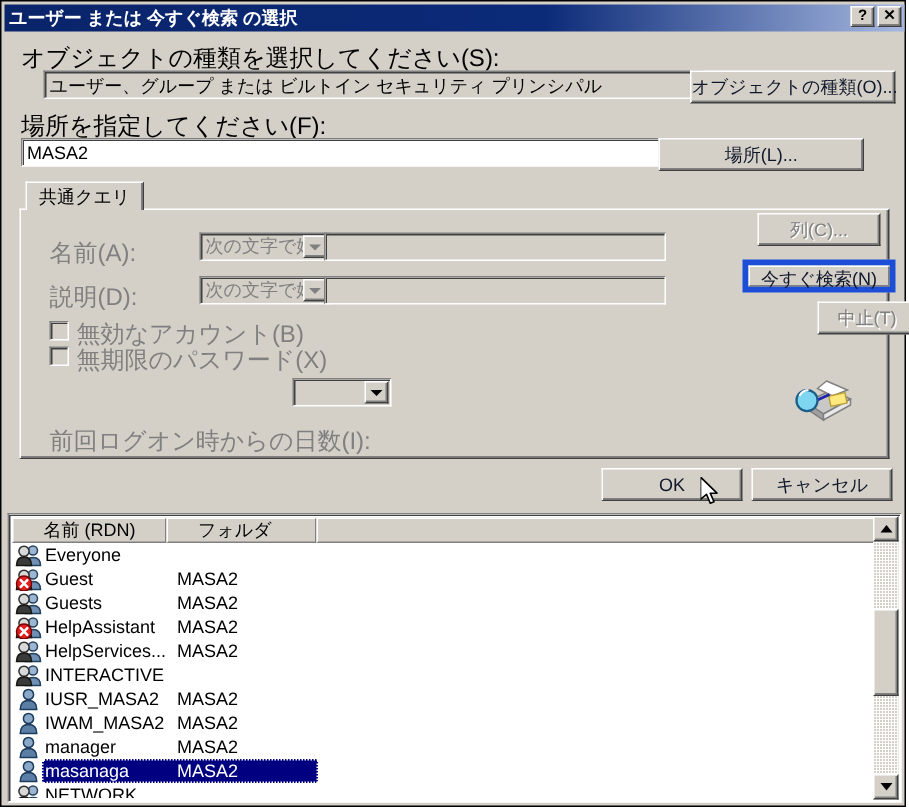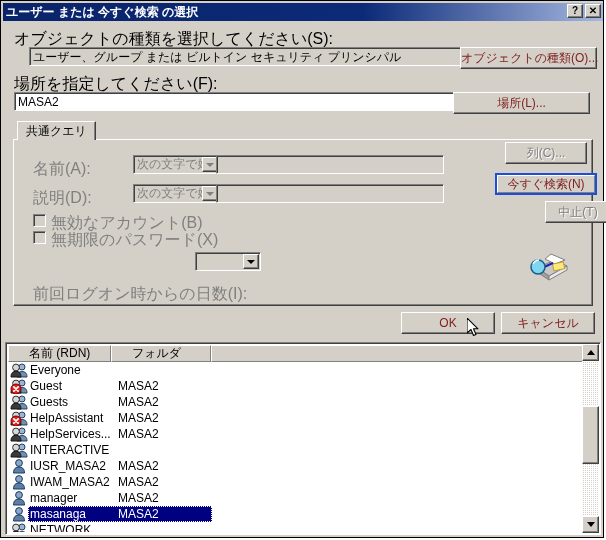--- a/index.html
+++ b/index.html
@@ -90,25 +90,25 @@
     border-left: 1px solid #ffffff;
     border-right: 1px solid #404040;
     border-bottom: 1px solid #404040;
     box-shadow: inset -1px -1px 0 #808080;
     box-sizing: border-box;
     font-size: 12px;
     text-align: center;
     line-height: 20px;
     cursor: default;
     white-space: nowrap;
-    color: #7f1d1d;
+    color: #0f172a;
   }
   .button.disabled { color: #808080; text-shadow: 1px 1px 0 #ffffff; }
   .button.default {
-    border: 2px solid #1d4ed8;
+    border: 4px solid #1d4ed8;
     line-height: 18px;
   }
   .button.default .inner {
     display:block;
     border-top: 1px solid #ffffff;
     border-left: 1px solid #ffffff;
     border-right: 1px solid #808080;
     border-bottom: 1px solid #808080;
     height: 100%;
     box-sizing: border-box;
@@ -328,21 +328,21 @@
       <div class="tbtn">✕</div>
     </div>
   </div>
 
   <div class="label" style="left:13px; top:28px;">オブジェクトの種類を選択してください(S):</div>
   <div class="textbox ro" style="left:13px; top:46px; width:440px; height:19px;margin-left:15px;">ユーザー、グループ または ビルトイン セキュリティ プリンシパル</div>
   <div class="button" style="left:459px; top:46px; width:137px; height:22px;">オブジェクトの種類(O)...</div>
 
   <div class="label" style="left:13px; top:73px;">場所を指定してください(F):</div>
   <div class="textbox" style="left:13px; top:91px; width:440px; height:19px;">MASA2</div>
-  <div class="button" style="left:452px; top:91px; width:137px; height:22px;">場所(L)...</div>
+  <div class="button" style="left:438px; top:91px; width:137px; height:22px;">場所(L)...</div>
 
   <div class="tabstrip">
     <div class="tab">共通クエリ</div>
     <div class="tabbody"></div>
   </div>
 
   <div class="label disabled" style="left:32px; top:158px;">名前(A):</div>
   <div class="combo" style="left:132px; top:154px; width:87px; height:19px;">
     <span class="ctext">次の文字で始</span>
     <span class="carrow"></span>

